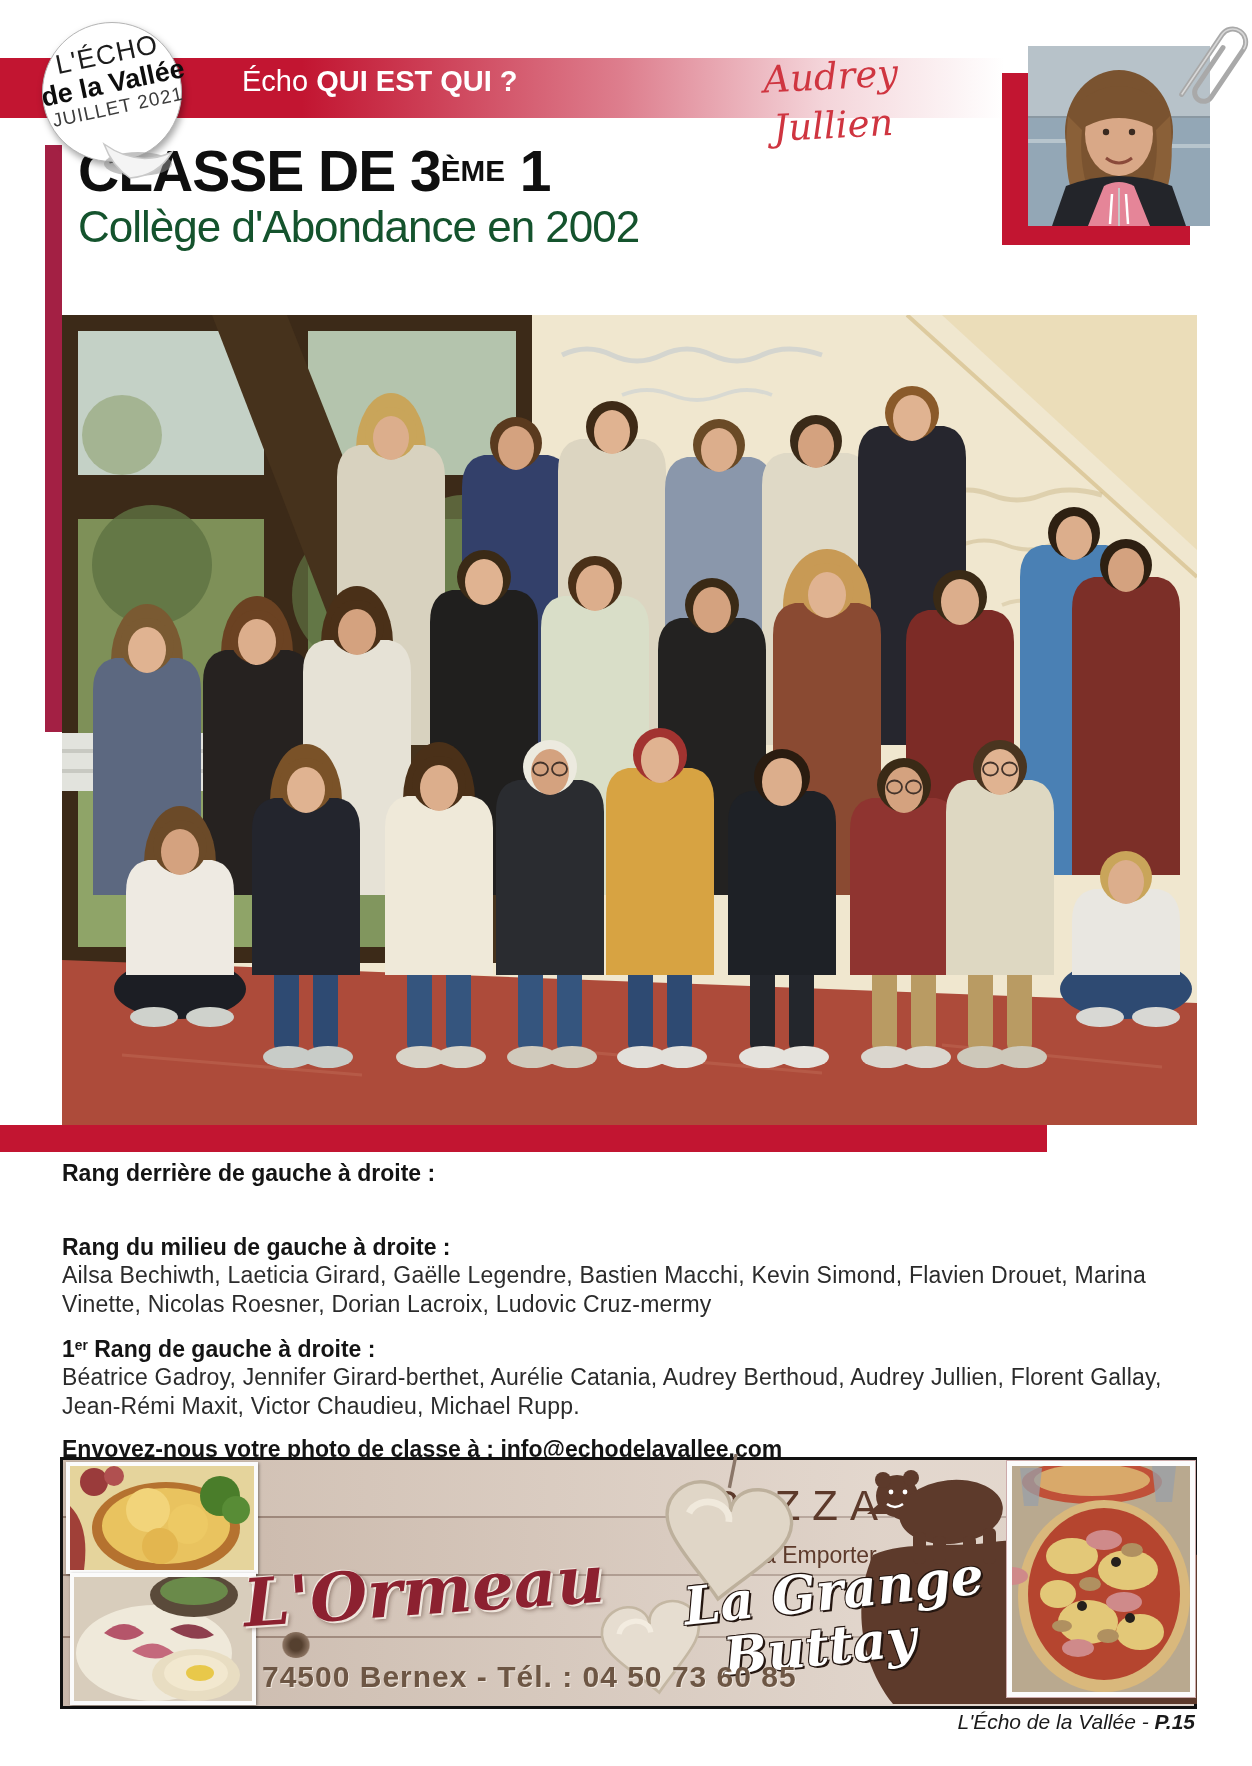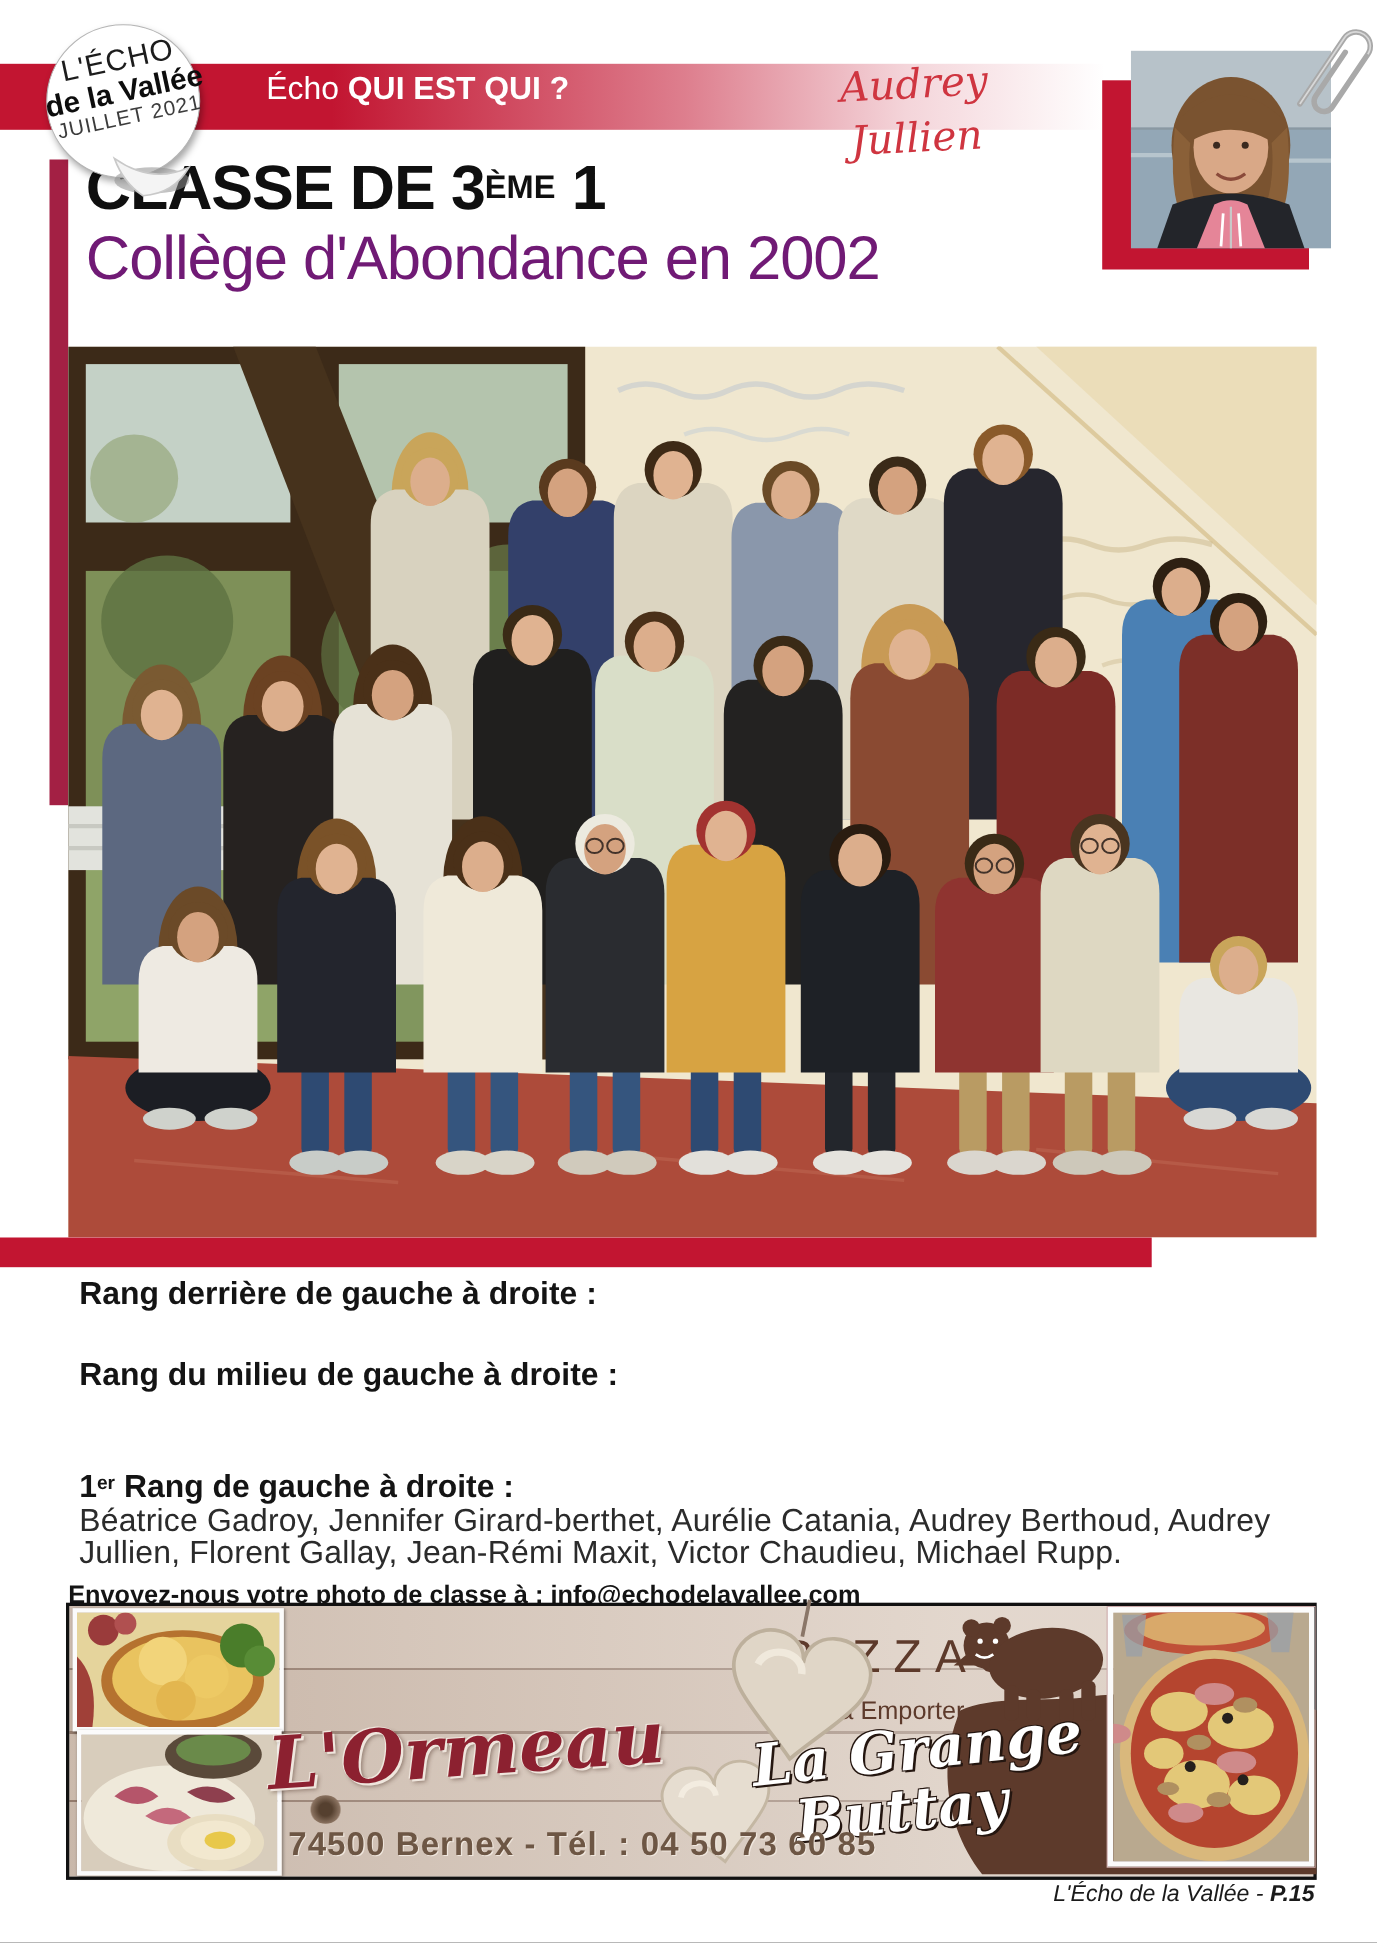--- a/index.html
+++ b/index.html
@@ -26,27 +26,27 @@
   .handwriting{left:762px;top:52px;width:140px;text-align:center;transform:rotate(-3deg);
     font-family:"DejaVu Serif",serif;font-style:italic;font-size:37px;line-height:49px;color:#cf3540;}
   .red-square{left:1002px;top:73px;width:188px;height:172px;background:#c21531;}
   .portrait{left:1028px;top:46px;width:182px;height:180px;}
   .paperclip{left:1176px;top:12px;z-index:9;}
 
   
   .maroon-bar{left:45px;top:145px;width:17px;height:587px;background:#a32044;}
   .title1{left:78px;top:138px;font-size:57px;font-weight:700;color:#0f0f0f;letter-spacing:-1px;}
   .title1 sup{font-size:.52em;vertical-align:10px;letter-spacing:0;}
-  .title2{left:78px;top:202px;font-size:56px;font-weight:400;color:#701a75;letter-spacing:-1px;}
+  .title2{left:78px;top:202px;font-size:44px;font-weight:400;color:#14532d;letter-spacing:-1px;}
 
   .photo{left:62px;top:315px;width:1135px;height:810px;}
   .redbar{left:0;top:1125px;width:1047px;height:27px;background:#c21531;}
 
   
-  .cap{left:62px;width:1135px;font-size:29px;margin-left:10px;}
+  .cap{left:62px;width:1135px;font-size:23px;}
   .cap .hd{font-weight:700;color:#141414;}
   .cap .hd sup{font-size:.6em;vertical-align:7px;}
   .cap .nm{font-weight:400;color:#2b2b2b;line-height:29px;letter-spacing:.2px;}
   .cta{left:62px;top:1436px;font-size:23px;font-weight:700;color:#141414;}
 
   
   .ad{left:60px;top:1457px;width:1131px;height:246px;border:3px solid #111;
     background:
       linear-gradient(90deg,rgba(186,164,150,.30),rgba(238,229,222,.55) 72%),
       repeating-linear-gradient(180deg,#d5c6b9 0 56px,#82695b 56px 58px,#cdbcae 58px 114px,#82695b 114px 116px,#d2c3b6 116px 176px,#82695b 176px 178px,#cfc0b3 178px 246px);}
@@ -284,20 +284,21 @@
       </g>
   </svg>
 
   <div class="abs redbar"></div>
 
   <div class="abs cap" style="top:1160px">
     <div class="hd">Rang derrière de gauche à droite :</div>
   </div>
   <div class="abs cap" style="top:1234px">
     <div class="hd">Rang du milieu de gauche à droite :</div>
+    <div class="nm">Ailsa Bechiwth, Laeticia Girard, Gaëlle Legendre, Bastien Macchi, Kevin Simond, Flavien Drouet, Marina Vinette, Nicolas Roesner, Dorian Lacroix, Ludovic Cruz-mermy</div>
   </div>
   <div class="abs cap" style="top:1336px">
     <div class="hd"><span>1</span><sup>er</sup><span> Rang de gauche à droite :</span></div>
     <div class="nm">Béatrice Gadroy, Jennifer Girard-berthet, Aurélie Catania, Audrey Berthoud, Audrey Jullien, Florent Gallay, Jean-Rémi Maxit, Victor Chaudieu, Michael Rupp.</div>
   </div>
   <div class="abs cta">Envoyez-nous votre photo de classe à : info@echodelavallee.com</div>
 
   <div class="abs ad">
     <svg class="abs foodA" viewBox="0 0 184 104">
       <rect width="184" height="104" fill="#e5d49c"></rect>

